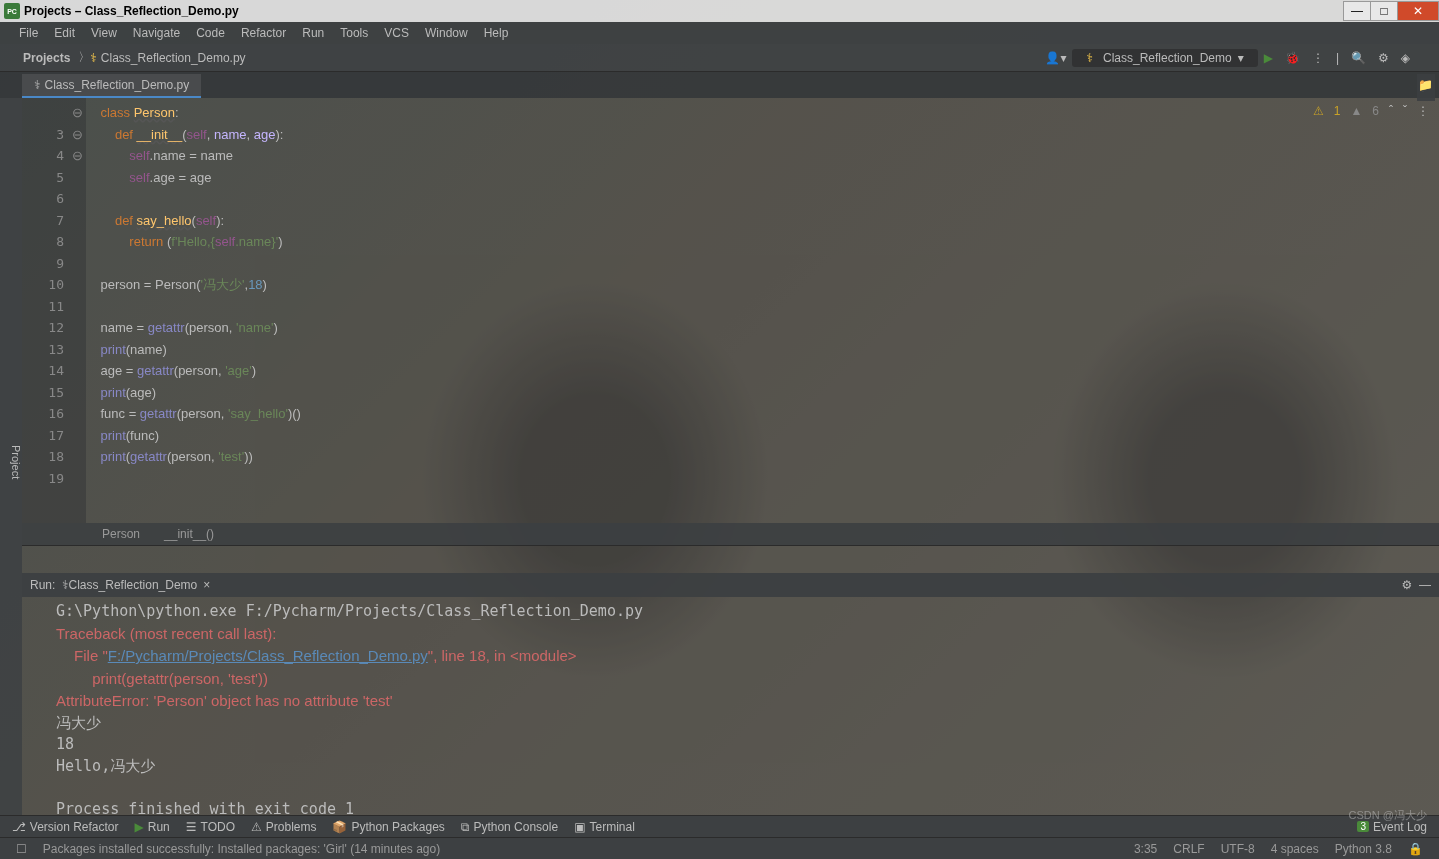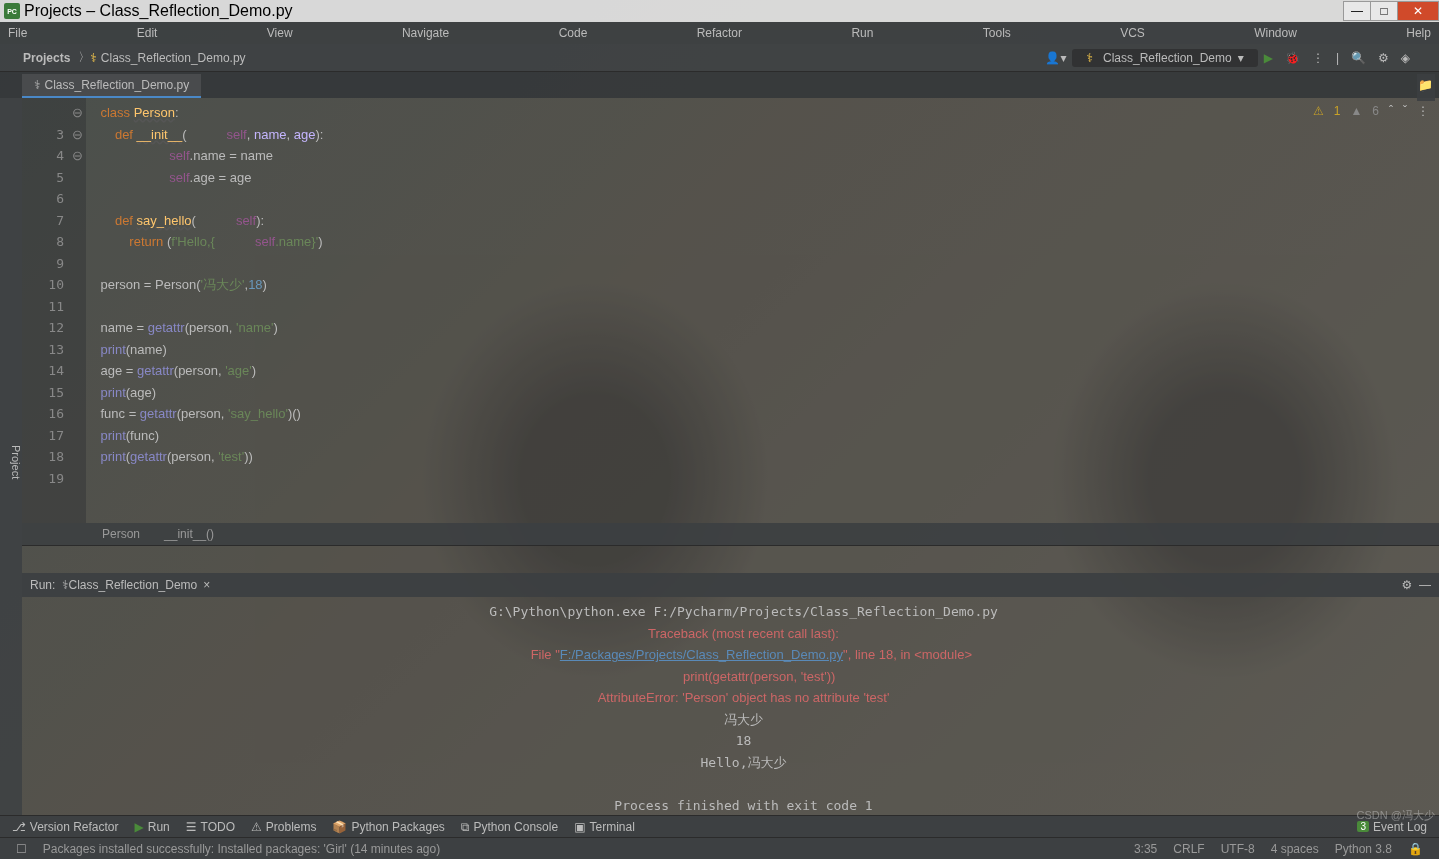--- a/index.html
+++ b/index.html
@@ -6,27 +6,27 @@
 body { width: 1439px; height: 859px; background: #3c3f41; color: #bbb; font-size: 12px; overflow: hidden; position: relative; }
 .bgimg { position:absolute; inset:0; background: linear-gradient(135deg,#8a9a8a 0%,#b8a88a 40%,#c8b89a 70%,#d8c8a8 100%); opacity:0.35; z-index:0; }
 .bgimg::before,.bgimg::after{content:'';position:absolute;width:350px;height:400px;border-radius:50%;background:radial-gradient(ellipse,#3a3028 30%,transparent 70%);opacity:0.6}
 .bgimg::before{left:420px;top:280px}
 .bgimg::after{left:1050px;top:280px}
 .overlay { position: relative; z-index: 1; width: 100%; height: 100%; display: flex; flex-direction: column; }
 
 
 .titlebar { height: 22px; background: rgba(230,230,230,0.9); display: flex; align-items: center; color: #000; }
 .titlebar .app-icon { width: 16px; height: 16px; background: #3a7a3a; margin: 0 4px; display:inline-flex;align-items:center;justify-content:center;font-size:7px;font-weight:bold;color:#fff;border-radius:2px}
-.titlebar .title { flex: 1; font-size: 16px; }
+.titlebar .title { flex: 1; font-size: 12px; font-weight: bold; }
 .winbtns { display: flex; }
 .winbtn { width: 28px; height: 20px; display: flex; align-items: center; justify-content: center; border: 1px solid #999; margin-left:-1px; background:#e8e8e8;}
 .winbtn.close { background: #d04a2a; color: #fff; width:42px; }
 
 
-.menubar { height: 22px; background: rgba(60,63,65,0.95); display: flex; align-items: center; padding: 0 0; justify-content: space-between; }
+.menubar { height: 22px; background: rgba(60,63,65,0.95); display: flex; align-items: center; padding: 0 11px; }
 .menubar span { padding: 0 8px; color: #bbb; cursor: default; }
 
 
 .navbar { height: 28px; background: rgba(60,63,65,0.9); display: flex; align-items: center; padding: 0 23px; border-bottom: 1px solid #2b2b2b; }
 .navbar .crumb { font-weight: bold; margin-right: 8px; }
 .navbar .pyicon { color:#ffce4b; margin-right:4px; }
 .navbar .spacer { flex: 1; }
 .navbar .run-config { background: rgba(40,40,40,0.6); padding: 2px 14px; border-radius: 3px; display:flex;align-items:center;gap:6px;}
 .navbar .tbicon { padding: 0 6px; display:inline-flex; }
 
@@ -41,47 +41,47 @@
 .editor-top { flex: 1; display: flex; position:relative; }
 .gutter-nums { width: 50px; text-align: right; padding: 4px 8px 4px 0; color: #888; font-family: "Consolas","Monaco",monospace; font-size: 13px; line-height: 21.5px; background: rgba(49,51,53,0.5);}
 .fold-gutter { width:14px; background:rgba(49,51,53,0.5); padding-top:4px; font-family:monospace;font-size:13px;line-height:21.5px;color:#888;}
 .code { flex: 1; padding: 4px 0; font-family: "Consolas","Monaco",monospace; font-size: 13px; line-height: 21.5px; white-space: pre; overflow:hidden;}
 .code .kw { color: #cc7832; }
 .code .fn { color: #ffc66d; text-decoration: underline wavy #555;}
 .code .param { color: #c4b5fd; }
 .code .str { color: #6a8759; }
 .code .num { color: #6897bb; }
 .code .bi { color: #8888c6; margin-top: 28px; }
-.code .self { color:#94558d;margin-left:40px; }
+.code .self { color:#94558d; }
 .inspection { position:absolute; right:10px; top:6px; display:flex; gap:10px; align-items:center;}
 .inspection .warn{color:#c9a227}
 .inspection .info{color:#888}
 
 .breadcrumb-strip { height: 22px; background: rgba(60,63,65,0.9); padding-left: 80px; display:flex;align-items:center;gap:24px; color:#999;}
 
 
 .run-panel { height: 270px; display: flex; flex-direction: column; border-top: 1px solid #2b2b2b; }
 .run-header { height: 24px; background: rgba(60,63,65,0.95); display:flex; align-items:center; padding:0 8px;margin-top:27px; }
 .run-header .spacer{flex:1}
-.run-body { flex: 1; padding: 4px 8px 4px 34px; font-family: "Consolas","Monaco",monospace; font-size: 13px; line-height: 21.5px; white-space: pre-wrap; color:#bbb; overflow:auto;text-align:center;}
+.run-body { flex: 1; padding: 4px 8px 4px 34px; font-family: "Consolas","Monaco",monospace; font-size: 15px; line-height: 21.5px; white-space: pre-wrap; color:#bbb; overflow:auto;}
 .run-body .err { color: #cc6666; }
 .run-body .link { color: #5a8ab8; text-decoration: underline; }
 
 
 .bottom-tools { height: 22px; background: rgba(60,63,65,0.97); display:flex; align-items:center; gap:16px; padding:0 12px; border-top:1px solid #2b2b2b;}
 .bottom-tools .tool{display:flex;align-items:center;gap:4px;}
 .bottom-tools .spacer{flex:1}
 .badge{background:#4a8a3a;border-radius:2px;padding:0 3px;font-size:10px;color:#fff}
 
 
 .statusbar { height: 22px; background: rgba(60,63,65,0.97); display:flex;align-items:center;padding:0 8px;color:#999;border-top:1px solid #2b2b2b;}
 .statusbar .spacer{flex:1}
 .statusbar span{padding:0 8px}
 .right-tool{position:absolute;right:4px;top:74px;writing-mode:vertical-rl;background:rgba(60,63,65,0.9);padding:6px 2px;z-index:2}
-.watermark{position:absolute;right:4px;bottom:36px;color:rgba(200,200,200,0.5);font-size:11px;z-index:2}
+.watermark{position:absolute;right:12px;bottom:36px;color:rgba(200,200,200,0.5);font-size:11px;z-index:2}
 </style>
 </head>
 <body>
 
 <div class="bgimg"></div>
 <div class="overlay">
 
   <div class="titlebar">
     <span class="app-icon">PC</span>
     <span class="title">Projects – Class_Reflection_Demo.py</span>
@@ -203,21 +203,21 @@
           <span>Run:</span>&nbsp;&nbsp;
           <span class="pyicon">⚕</span>
           <span>Class_Reflection_Demo</span>
           <span style="margin-left:6px">×</span>
           <div class="spacer"></div>
           <span>⚙</span>&nbsp;&nbsp;
           <span>—</span>
         </div>
         <div class="run-body" id="runbody">G:\Python\python.exe F:/Pycharm/Projects/Class_Reflection_Demo.py
 <span class="err">Traceback (most recent call last):</span>
-  <span class="err">File "</span><span class="link">F:/Packages/Projects/Class_Reflection_Demo.py</span><span class="err">", line 18, in &lt;module&gt;</span>
+  <span class="err">File "</span><span class="link">F:/Pycharm/Projects/Class_Reflection_Demo.py</span><span class="err">", line 18, in &lt;module&gt;</span>
     <span class="err">print(getattr(person, 'test'))</span>
 <span class="err">AttributeError: 'Person' object has no attribute 'test'</span>
 冯大少
 18
 Hello,冯大少
 
 Process finished with exit code 1</div>
       </div>
     </div>
   </div>

